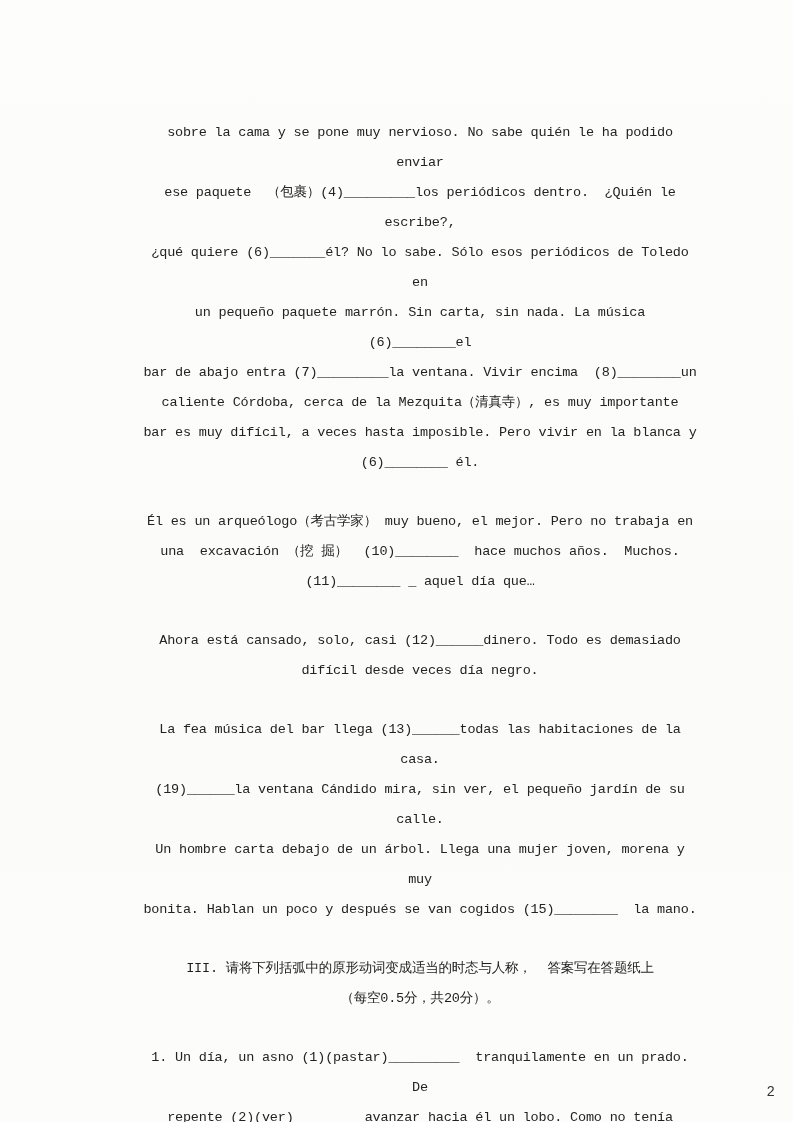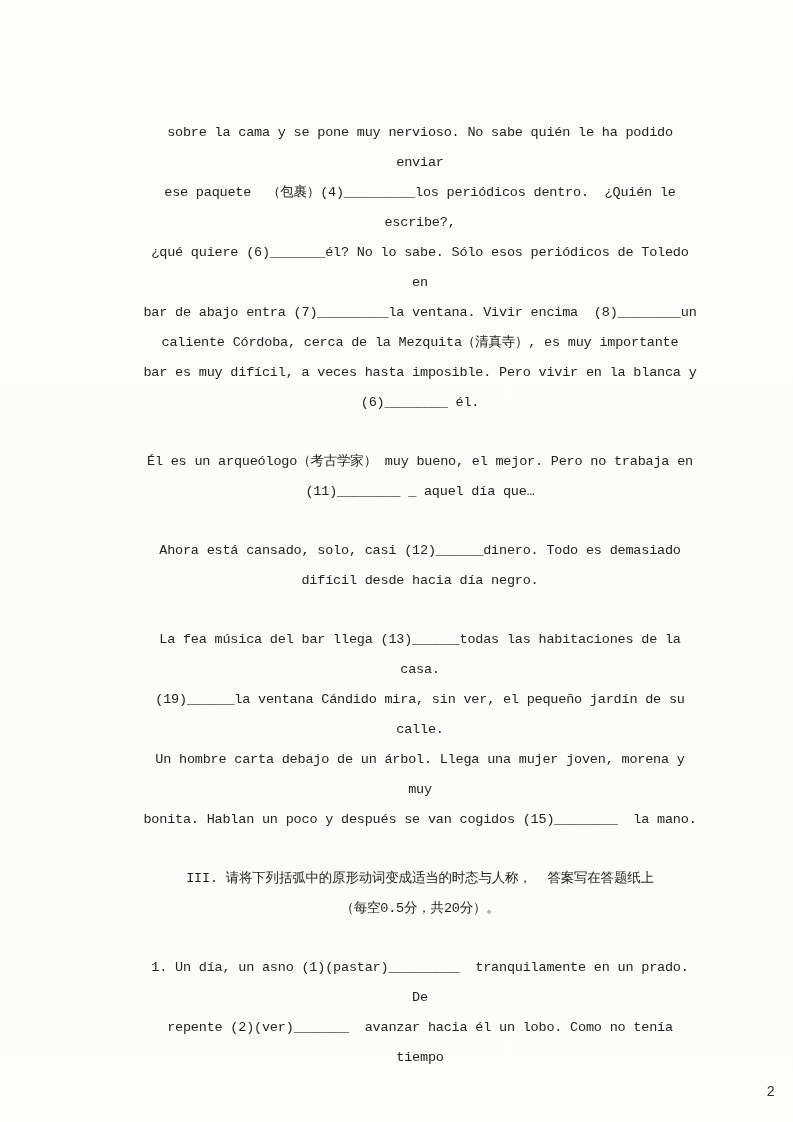--- a/index.html
+++ b/index.html
@@ -49,34 +49,36 @@
 </head>
 <body>
 
 <div class="page">
   <div class="content">
 
     <p class="para">
       <span class="line">sobre la cama y se pone muy nervioso. No sabe quién le ha podido enviar</span>
       <span class="line">ese paquete  （包裹）(4)_________los periódicos dentro.  ¿Quién le escribe?,</span>
       <span class="line">¿qué quiere (6)_______él? No lo sabe. Sólo esos periódicos de Toledo en</span>
+      <span class="line">un pequeño paquete marrón. Sin carta, sin nada. La música (6)________el</span>
       <span class="line">bar de abajo entra (7)_________la ventana. Vivir encima  (8)________un</span>
       <span class="line">caliente Córdoba, cerca de la Mezquita（清真寺）, es muy importante</span>
       <span class="line">bar es muy difícil, a veces hasta imposible. Pero vivir en la blanca y</span>
       <span class="line">(6)________ él.</span>
     </p>
 
     <p class="para">
       <span class="line">Él es un arqueólogo（考古学家） muy bueno, el mejor. Pero no trabaja en</span>
+      <span class="line">una  excavación （挖 掘）  (10)________  hace muchos años.  Muchos.</span>
       <span class="line">(11)________ _ aquel día que…</span>
     </p>
 
     <p class="para">
       <span class="line">Ahora está cansado, solo, casi (12)______dinero. Todo es demasiado</span>
-      <span class="line">difícil desde hacia día negro.</span>
+      <span class="line">difícil desde veces día negro.</span>
     </p>
 
     <p class="para">
       <span class="line">La fea música del bar llega (13)______todas las habitaciones de la casa.</span>
       <span class="line">(19)______la ventana Cándido mira, sin ver, el pequeño jardín de su calle.</span>
       <span class="line">Un hombre carta debajo de un árbol. Llega una mujer joven, morena y muy</span>
       <span class="line">bonita. Hablan un poco y después se van cogidos (15)________  la mano.</span>
     </p>
 
     <p class="para section-heading">

